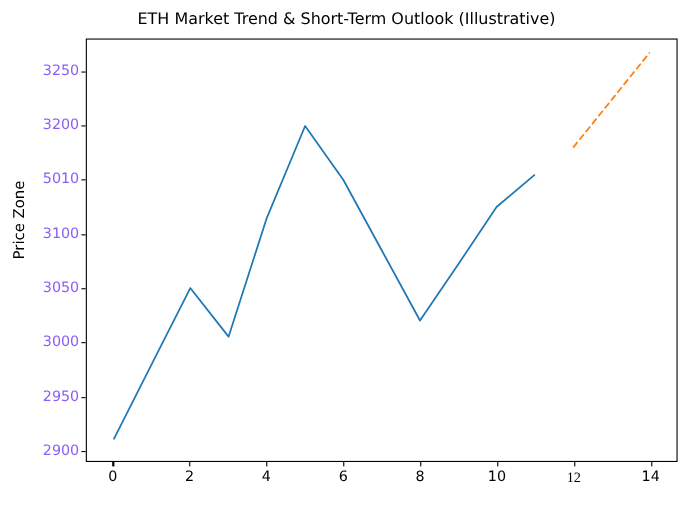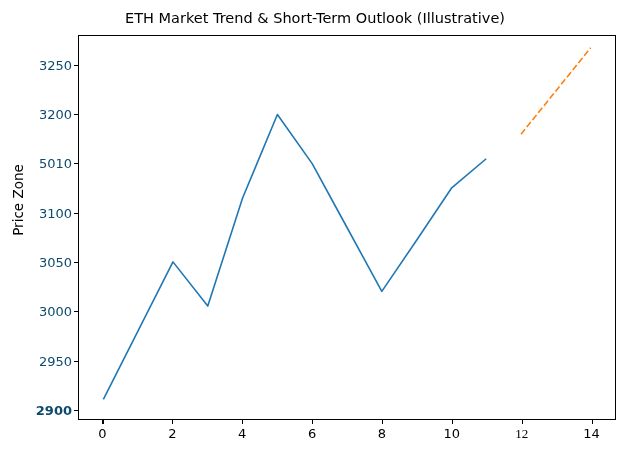--- a/index.html
+++ b/index.html
@@ -46,21 +46,21 @@
     height: 100%;
     display: block;
   }
   
   .ytick-label {
     position: absolute;
     right: 0;
     width: 56px;
     text-align: right;
     font-size: 13px;
-    color: #0c4a6e;
+    color: #8b5cf6;
     transform: translateY(-50%);
     white-space: nowrap;
   }
   .ytick-mark {
     position: absolute;
     width: 4px;
     height: 1.05px;
     background: #000000;
   }
   .xtick-label {
@@ -135,21 +135,21 @@
 
 <div id="figure">
 
   <div id="chart-title">ETH Market Trend &amp; Short-Term Outlook (Illustrative)</div>
 
   <div id="ylabel-wrap">
     <div id="ylabel">Price Zone</div>
   </div>
 
   <div id="ytick-area">
-      <div class="ytick-label" style="top: 375.128px; font-weight: bold;">2900</div>
+      <div class="ytick-label" style="top: 375.128px;">2900</div>
       <div class="ytick-label" style="top: 325.769px;">2950</div>
       <div class="ytick-label" style="top: 276.41px;">3000</div>
       <div class="ytick-label" style="top: 227.051px;">3050</div>
       <div class="ytick-label" style="top: 177.692px;">3100</div>
       <div class="ytick-label" style="top: 128.333px;">5010</div>
       <div class="ytick-label" style="top: 78.9744px;">3200</div>
       <div class="ytick-label" style="top: 29.6154px;">3250</div>
     </div>
   <div id="ytick-marks">
       <div class="ytick-mark" style="top: 375.128px;"></div>

